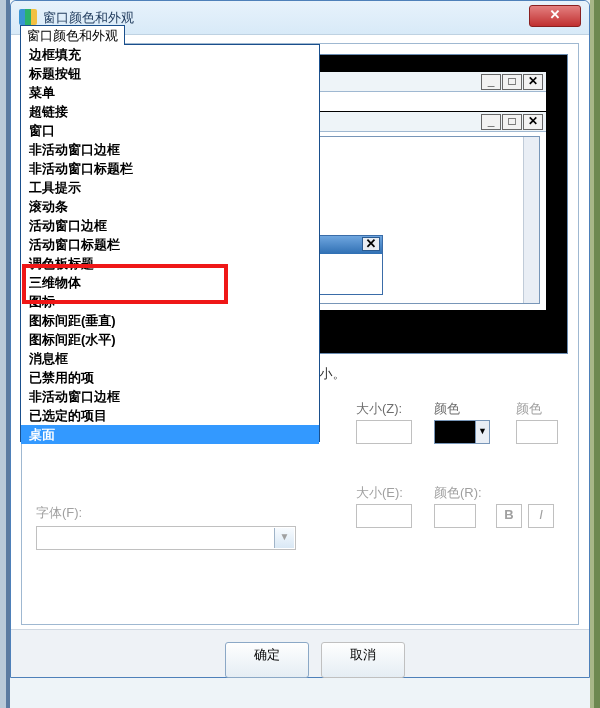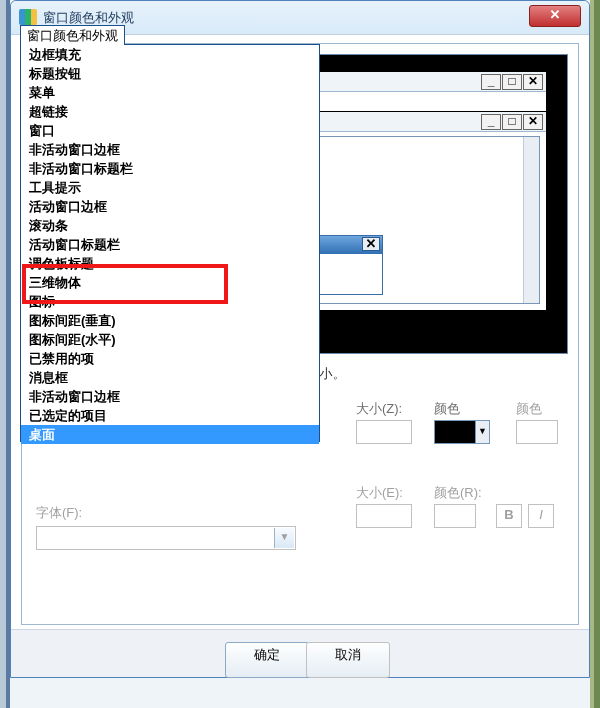--- a/index.html
+++ b/index.html
@@ -63,21 +63,21 @@
              border: 1px solid #c0c0c0; background: #fff; }
   .bi { position: absolute; top: 0; width: 26px; height: 24px; border: 1px solid #c0c0c0;
         text-align: center; line-height: 20px; color: #a0a0a0; }
   .bb { left: 460px; font-weight: bold; } .ib { left: 492px; font-style: italic; }
   
   .btnbar { position: absolute; left: 0; right: 0; bottom: 0; height: 48px;
             background: #eef2f6; border-top: 1px solid #cfd8e2; }
   .dbtn { position: absolute; top: 12px; width: 84px; height: 36px;
           border: 1px solid #8ba8c6; border-radius: 3px;
           background: linear-gradient(#fefefe,#e5edf4); text-align: center; line-height: 24px; }
-  .ok { right: 280px; } .cancel { right: 199px; border-color: #c0c0c0; }
+  .ok { right: 280px; } .cancel { right: 184px; border-color: #c0c0c0; }
   .apply { right: 84px; border-color: #c0c0c0; color: #a0a0a0; }
   
   .dropdown { position: absolute; left: 20px; top: 44px; width: 300px; height: 398px;
               border: 1px solid #1a4f8c; background: #fff; z-index: 20; }
   .dropdown .dtab { position: absolute; top: -20px; left: -1px; height: 20px;
                     border: 1px solid #1a4f8c; border-bottom: none; background: #fff;
                     padding: 1px 6px; }
   .dropdown .item { padding: 0 8px; line-height: 19px; cursor: default; font-weight: bold; }
   .dropdown .item.sel { background: #3399ff; color: #fff; }
   .redbox { position: absolute; left: 22px; top: 264px; width: 206px; height: 40px;
@@ -171,29 +171,29 @@
   <div class="dtab">窗口颜色和外观</div>
   <div id="dd-list">
       <div class="item">边框填充</div>
       <div class="item">标题按钮</div>
       <div class="item">菜单</div>
       <div class="item">超链接</div>
       <div class="item">窗口</div>
       <div class="item">非活动窗口边框</div>
       <div class="item">非活动窗口标题栏</div>
       <div class="item">工具提示</div>
+      <div class="item">滚动条</div>
       <div class="item">活动窗口边框</div>
-      <div class="item">滚动条</div>
       <div class="item">活动窗口标题栏</div>
       <div class="item">调色板标题</div>
       <div class="item">三维物体</div>
       <div class="item">图标</div>
       <div class="item">图标间距(垂直)</div>
       <div class="item">图标间距(水平)</div>
+      <div class="item">消息框</div>
       <div class="item">已禁用的项</div>
-      <div class="item">消息框</div>
       <div class="item">非活动窗口边框</div>
       <div class="item">已选定的项目</div>
       <div class="item sel">桌面</div>
     </div>
 </div>
 
 <div class="redbox"></div>
 
 </body></html>

